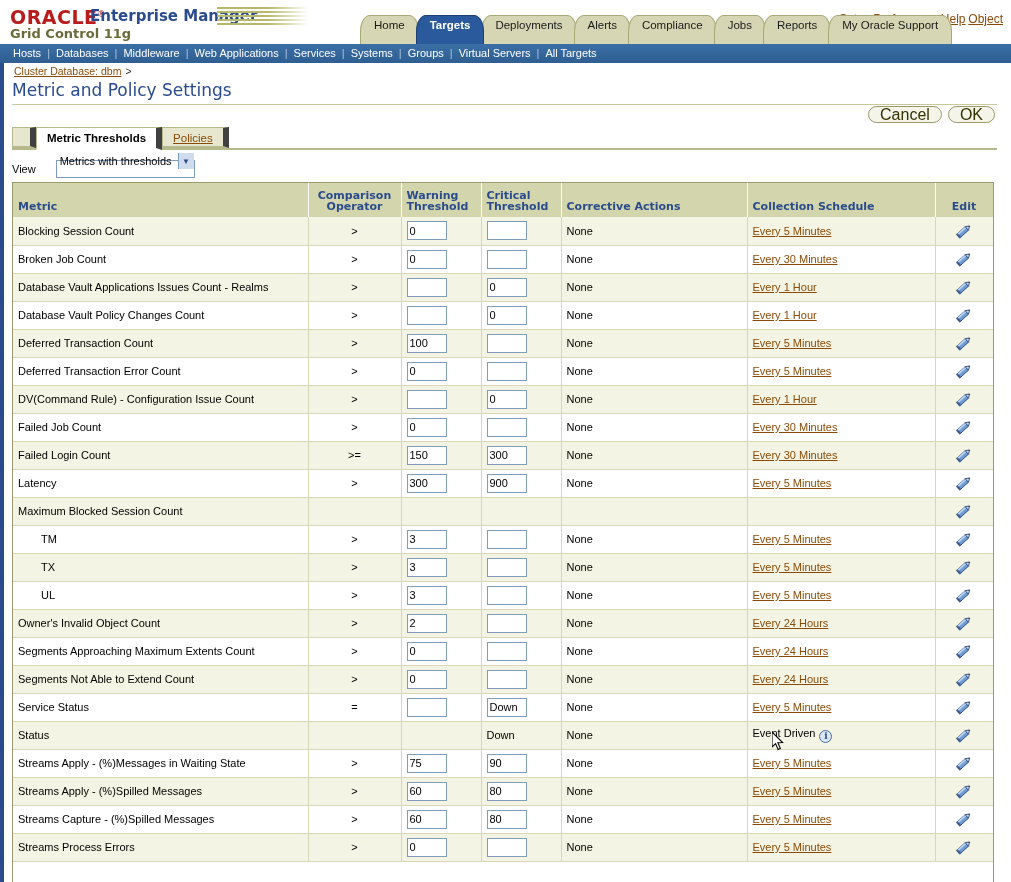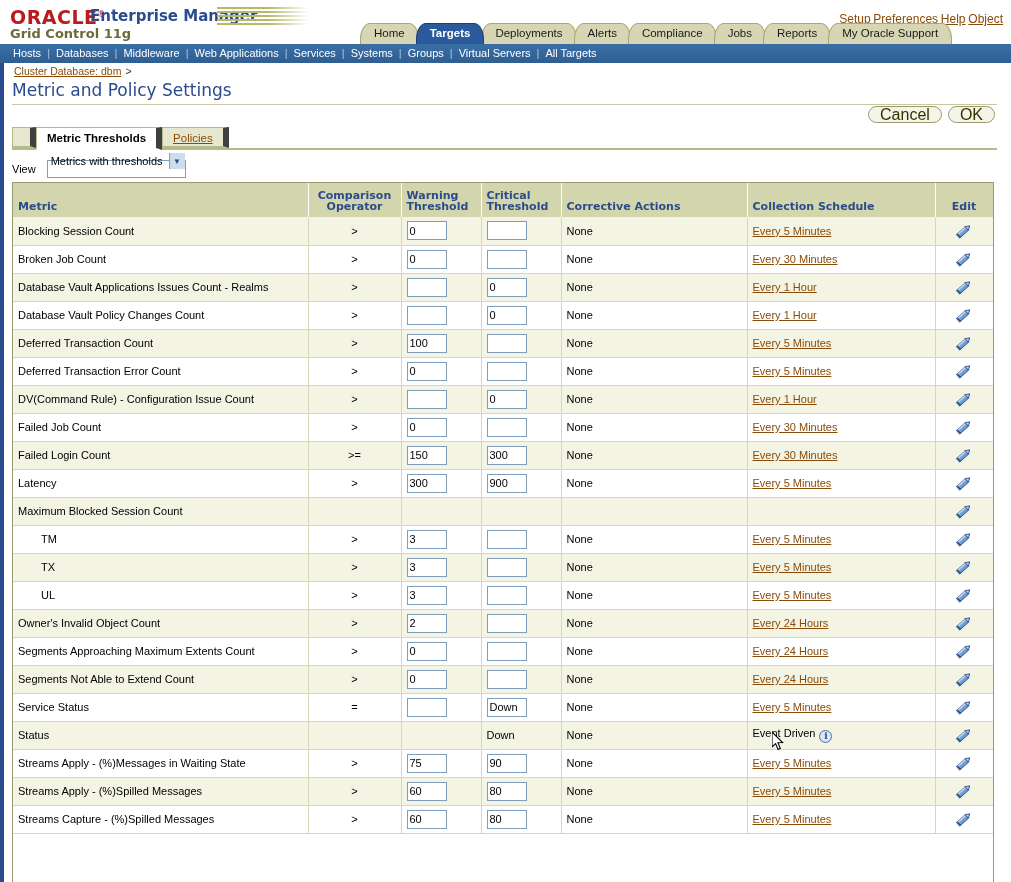--- a/index.html
+++ b/index.html
@@ -72,21 +72,21 @@
   }
 
   
   .tabstrip {
     position: absolute; left: 360px; top: 24px;
     height: 20px;
     display: flex; align-items: flex-end;
   }
   .tab {
     position: relative;
-    height: 21px;
+    height: 29px;
     padding: 0 13px 0 13px;
     line-height: 19px;
     font-size: 11.5px;
     color: #1a1a1a;
     background: #d6d6b4;
     border-top: 1px solid #a9a978;
     border-left: 1px solid #a9a978;
     border-right: 1px solid #a9a978;
     border-top-left-radius: 10px 16px;
     border-top-right-radius: 10px 16px;
@@ -200,21 +200,21 @@
   }
   .stub.link {
     background: #e7e7cf;
     border-bottom: 2px solid #b5b98c;
   }
   .stub.link span { color: #8a4b08; text-decoration: underline; }
 
   
   .viewrow {
     position: absolute; left: 12px; top: 160px;
-    display: flex; align-items: center; gap: 11px;
+    display: flex; align-items: center; gap: 20px;
     font-size: 11px;
   }
   .fakeselect {
     display: inline-flex; align-items: center;
     height: 18px;
     border: 1px solid #7f9db9;
     background: #ffffff;
     font-size: 11px;
     padding: 0 0 16px 3px;
     cursor: pointer;
@@ -781,20 +781,37 @@
             <td class="edit"><svg class="pencil" viewBox="0 0 20 18">
                 <g transform="rotate(-42 10 9)">
                   <rect x="3.2" y="6.6" width="10.6" height="4.8" fill="#6f9cd4" stroke="#22417a" stroke-width="0.8"></rect>
                   <rect x="3.2" y="6.6" width="10.6" height="1.7" fill="#bcd3ee" stroke="none"></rect>
                   <polygon points="13.8,6.6 17.6,9.0 13.8,11.4" fill="#c8dcf2" stroke="#22417a" stroke-width="0.8"></polygon>
                   <polygon points="16.4,8.2 17.6,9.0 16.4,9.8" fill="#2a3d5e" stroke="none"></polygon>
                   <rect x="2.0" y="6.6" width="1.3" height="4.8" fill="#46709f" stroke="#22417a" stroke-width="0.7"></rect>
                 </g>
               </svg></td>
           </tr>
+          <tr class="alt">
+            <td class="metric">Streams Process Errors</td>
+            <td class="ctr">&gt;</td>
+            <td><input class="thin" type="text" value="0" style=""></td>
+            <td><input class="thin" type="text" style=""></td>
+            <td>None</td>
+            <td><a class="sched" href="#">Every 5 Minutes</a></td>
+            <td class="edit"><svg class="pencil" viewBox="0 0 20 18">
+                <g transform="rotate(-42 10 9)">
+                  <rect x="3.2" y="6.6" width="10.6" height="4.8" fill="#6f9cd4" stroke="#22417a" stroke-width="0.8"></rect>
+                  <rect x="3.2" y="6.6" width="10.6" height="1.7" fill="#bcd3ee" stroke="none"></rect>
+                  <polygon points="13.8,6.6 17.6,9.0 13.8,11.4" fill="#c8dcf2" stroke="#22417a" stroke-width="0.8"></polygon>
+                  <polygon points="16.4,8.2 17.6,9.0 16.4,9.8" fill="#2a3d5e" stroke="none"></polygon>
+                  <rect x="2.0" y="6.6" width="1.3" height="4.8" fill="#46709f" stroke="#22417a" stroke-width="0.7"></rect>
+                </g>
+              </svg></td>
+          </tr>
         </tbody>
     </table>
   </div>
 
   <svg class="cursor" id="mousecursor" viewBox="0 0 12 19" style="left: 772px; top: 732px;">
     <polygon points="0,0 0,15 3.6,11.6 6.1,17.4 8.3,16.4 5.9,10.8 10.6,10.6" fill="#ffffff" stroke="#000000" stroke-width="1.1"></polygon>
   </svg>
 
 </div>
 

